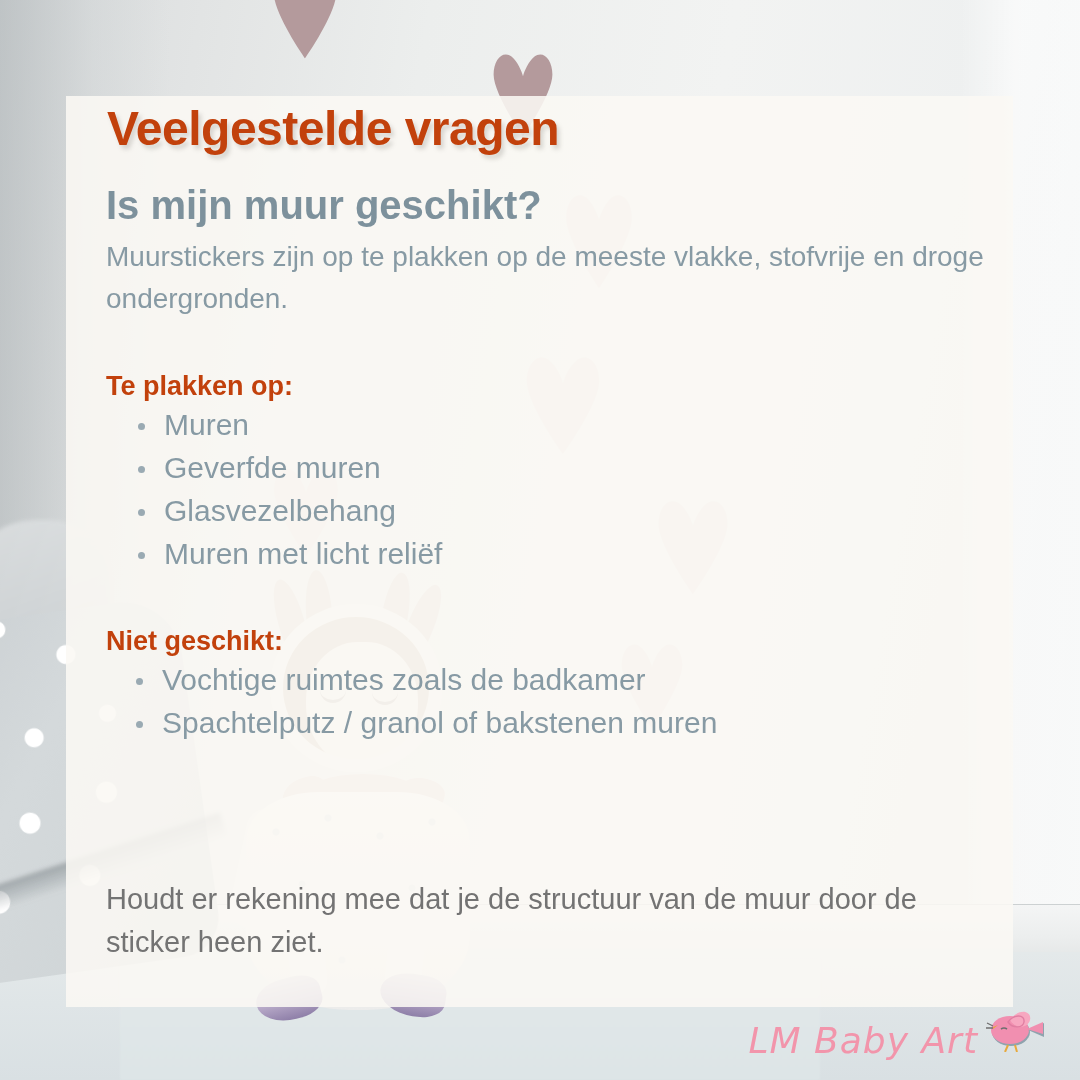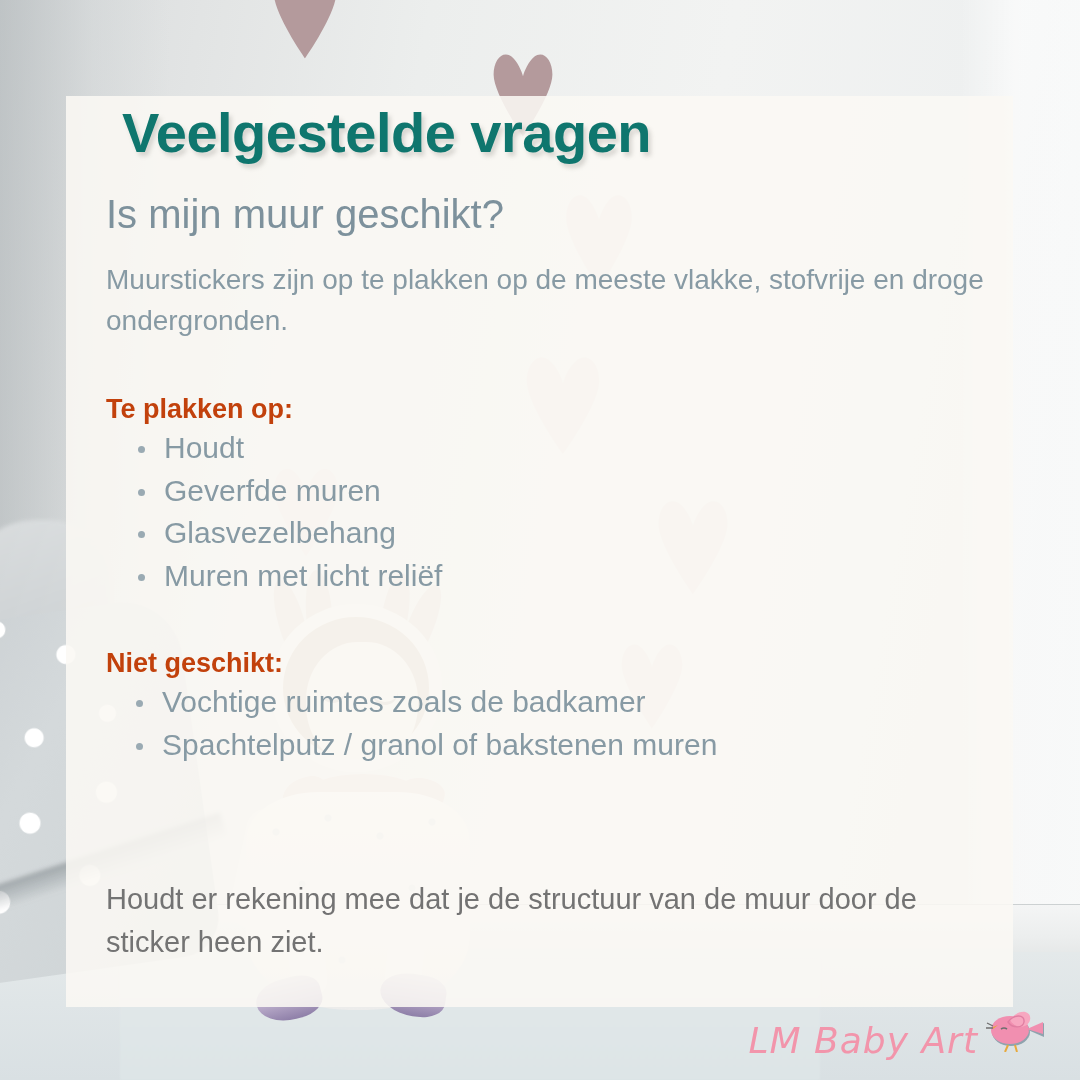--- a/index.html
+++ b/index.html
@@ -180,33 +180,33 @@
     background: rgba(251,248,244, .88);
   }
 
   
   .content {
     position: absolute;
     left: 106px; top: 104px;
     width: 880px;
   }
   .title {
-    font-size: 56px;
+    font-size: 48px;
     font-weight: 700;
-    color: #0f766e;
+    color: #c2410c;
     letter-spacing: -.5px;
     line-height: 1.05;
-    margin: 0 0 8px 16px;
+    margin: 0 0 8px 1px;
     text-shadow: 3px 4px 4px rgba(140,135,130,.30);
   }
   .question {
     font-size: 40px;
-    font-weight: 400;
+    font-weight: 700;
     color: #7d919c;
-    margin: 28px 0 22px 0;
+    margin: 28px 0 8px 0;
     line-height: 1.15;
   }
   .lead {
     font-size: 28px;
     font-weight: 400;
     color: #879aa4;
     line-height: 1.48;
     margin: 0;
   }
   .section-head {
@@ -343,21 +343,21 @@
   <div class="panel"></div>
 
   <div class="content">
     <h1 class="title">Veelgestelde vragen</h1>
 
     <h2 class="question">Is mijn muur geschikt?</h2>
     <p class="lead">Muurstickers zijn op te plakken op de meeste vlakke, stofvrije en droge ondergronden.</p>
 
     <div class="section-head">Te plakken op:</div>
     <ul class="items" id="suitable-list">
-        <li>Houdt</li>
+        <li>Muren</li>
         <li>Geverfde muren</li>
         <li>Glasvezelbehang</li>
         <li>Muren met licht reliëf</li>
       </ul>
 
     <div class="section-head tight">Niet geschikt:</div>
     <ul class="items indent-less" id="unsuitable-list">
         <li>Vochtige ruimtes zoals de badkamer</li>
         <li>Spachtelputz / granol of bakstenen muren</li>
       </ul>

